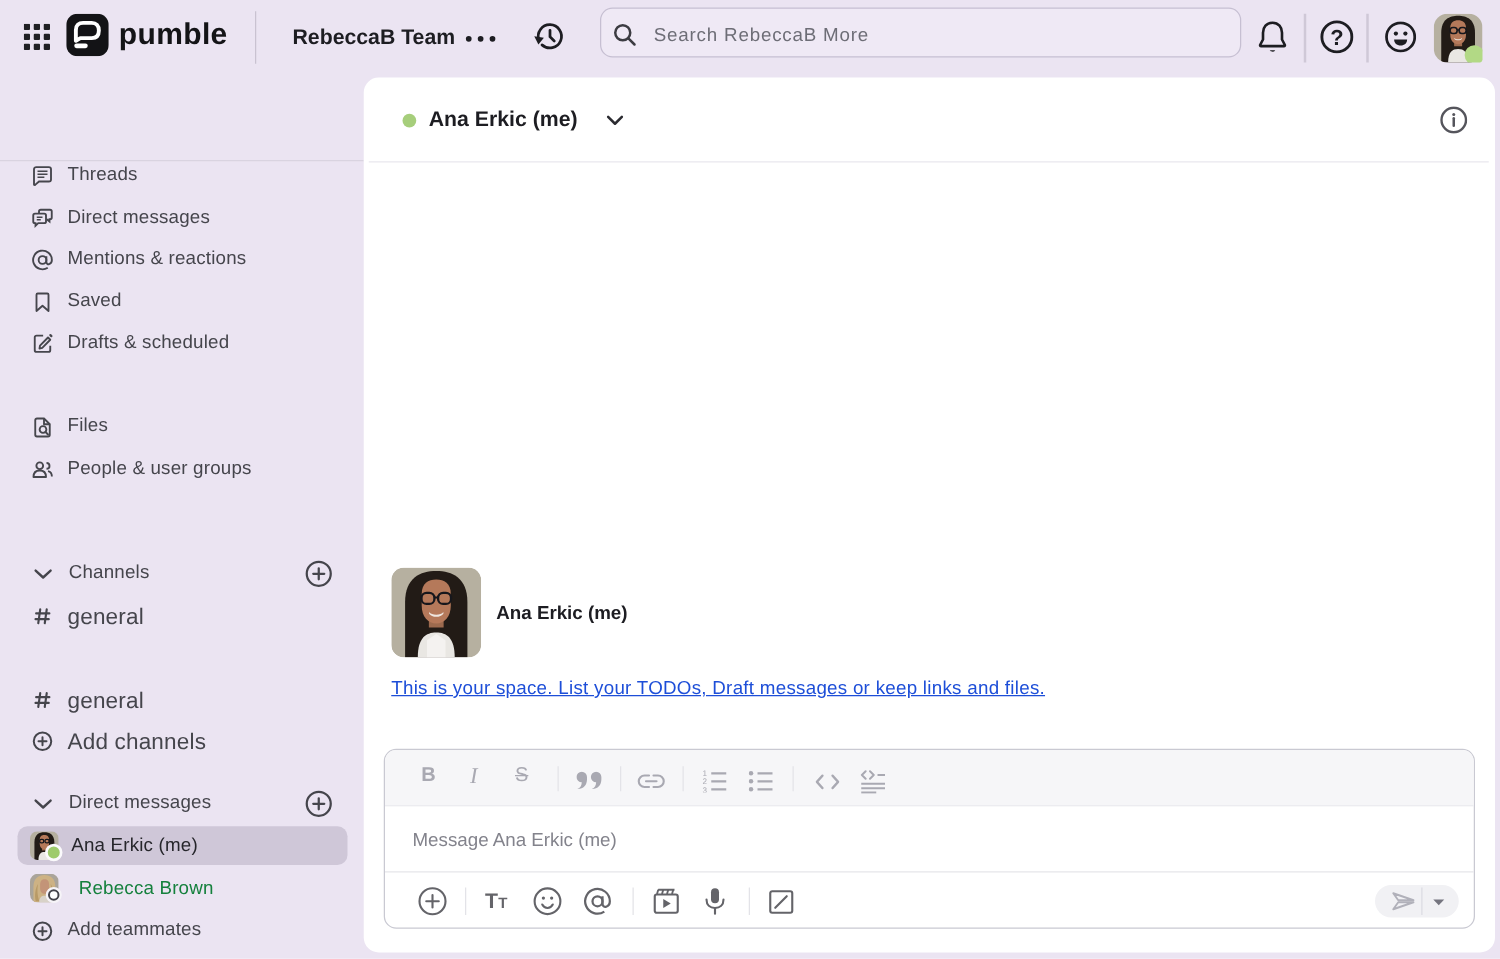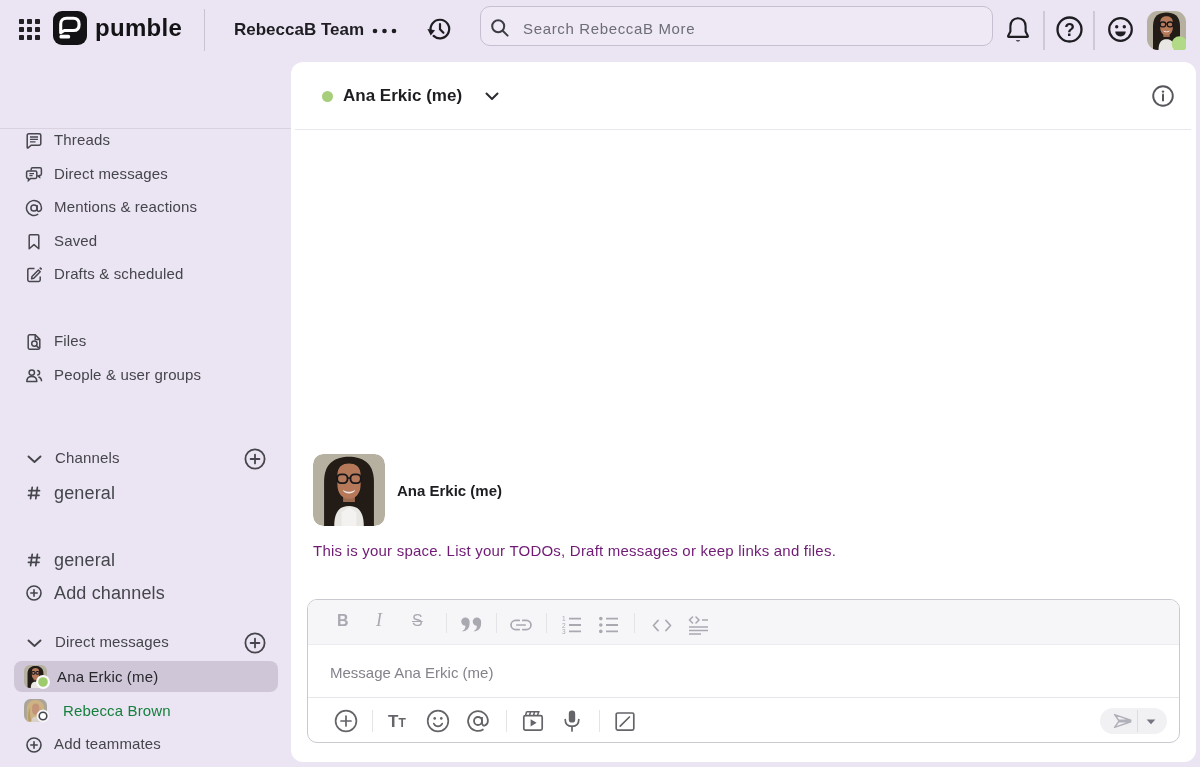--- a/index.html
+++ b/index.html
@@ -31,21 +31,21 @@
 #dmsel { left:14px; top:599px; width:264px; height:31px; background:#cfc7d8; border-radius:8px; }
 
 
 #panel { position:absolute; left:291px; top:62px; width:905px; height:700px; background:#ffffff; border-radius:12px; }
 #phead { position:absolute; left:0; top:0; width:905px; height:67px; }
 #phead-line { position:absolute; left:4px; top:67px; width:896px; height:1px; background:#e9e7ee; }
 #pdot { position:absolute; left:31px; top:29px; width:11px; height:11px; border-radius:50%; background:#a6ce7b; }
 #ptitle { position:absolute; left:52px; top:24px; font-size:17px; font-weight:bold; color:#1d1d22; }
 #msg-avatar { position:absolute; left:22px; top:392px; width:72px; height:72px; border-radius:10px; overflow:hidden; }
 #msg-name { position:absolute; left:106px; top:420px; font-size:15px; font-weight:bold; color:#1d1d22; }
-#msg-text { position:absolute; left:22px; top:480px; font-size:15px; letter-spacing:0.22px; color:#701a75; }
+#msg-text { position:absolute; left:22px; top:480px; font-size:15px; letter-spacing:0.22px; color:#1d4ed8;text-decoration:underline; }
 
 
 #composer { position:absolute; left:16px; top:537px; width:873px; height:144px; border:1px solid #c9c9d2; border-radius:10px; background:#fff; overflow:hidden; }
 #fmtrow { position:absolute; left:0; top:0; width:871px; height:45px; background:#f6f6f8; border-bottom:1px solid #ececf0; }
 #placeholder { position:absolute; left:22px; top:64px; font-size:15px; color:#83838c; }
 #botrow { position:absolute; left:0; top:97px; width:871px; height:46px; border-top:1px solid #e6e6ea; }
 #sendgroup { position:absolute; right:12px; top:10px; width:67px; height:26px; background:#f1f1f4; border-radius:13px; }
 .fico { position:absolute; top:12px; font-size:16px; color:#a9a9b2; }
 .fdiv { position:absolute; top:13px; width:1px; height:20px; background:#e3e3e8; }
 .fsvg {}

